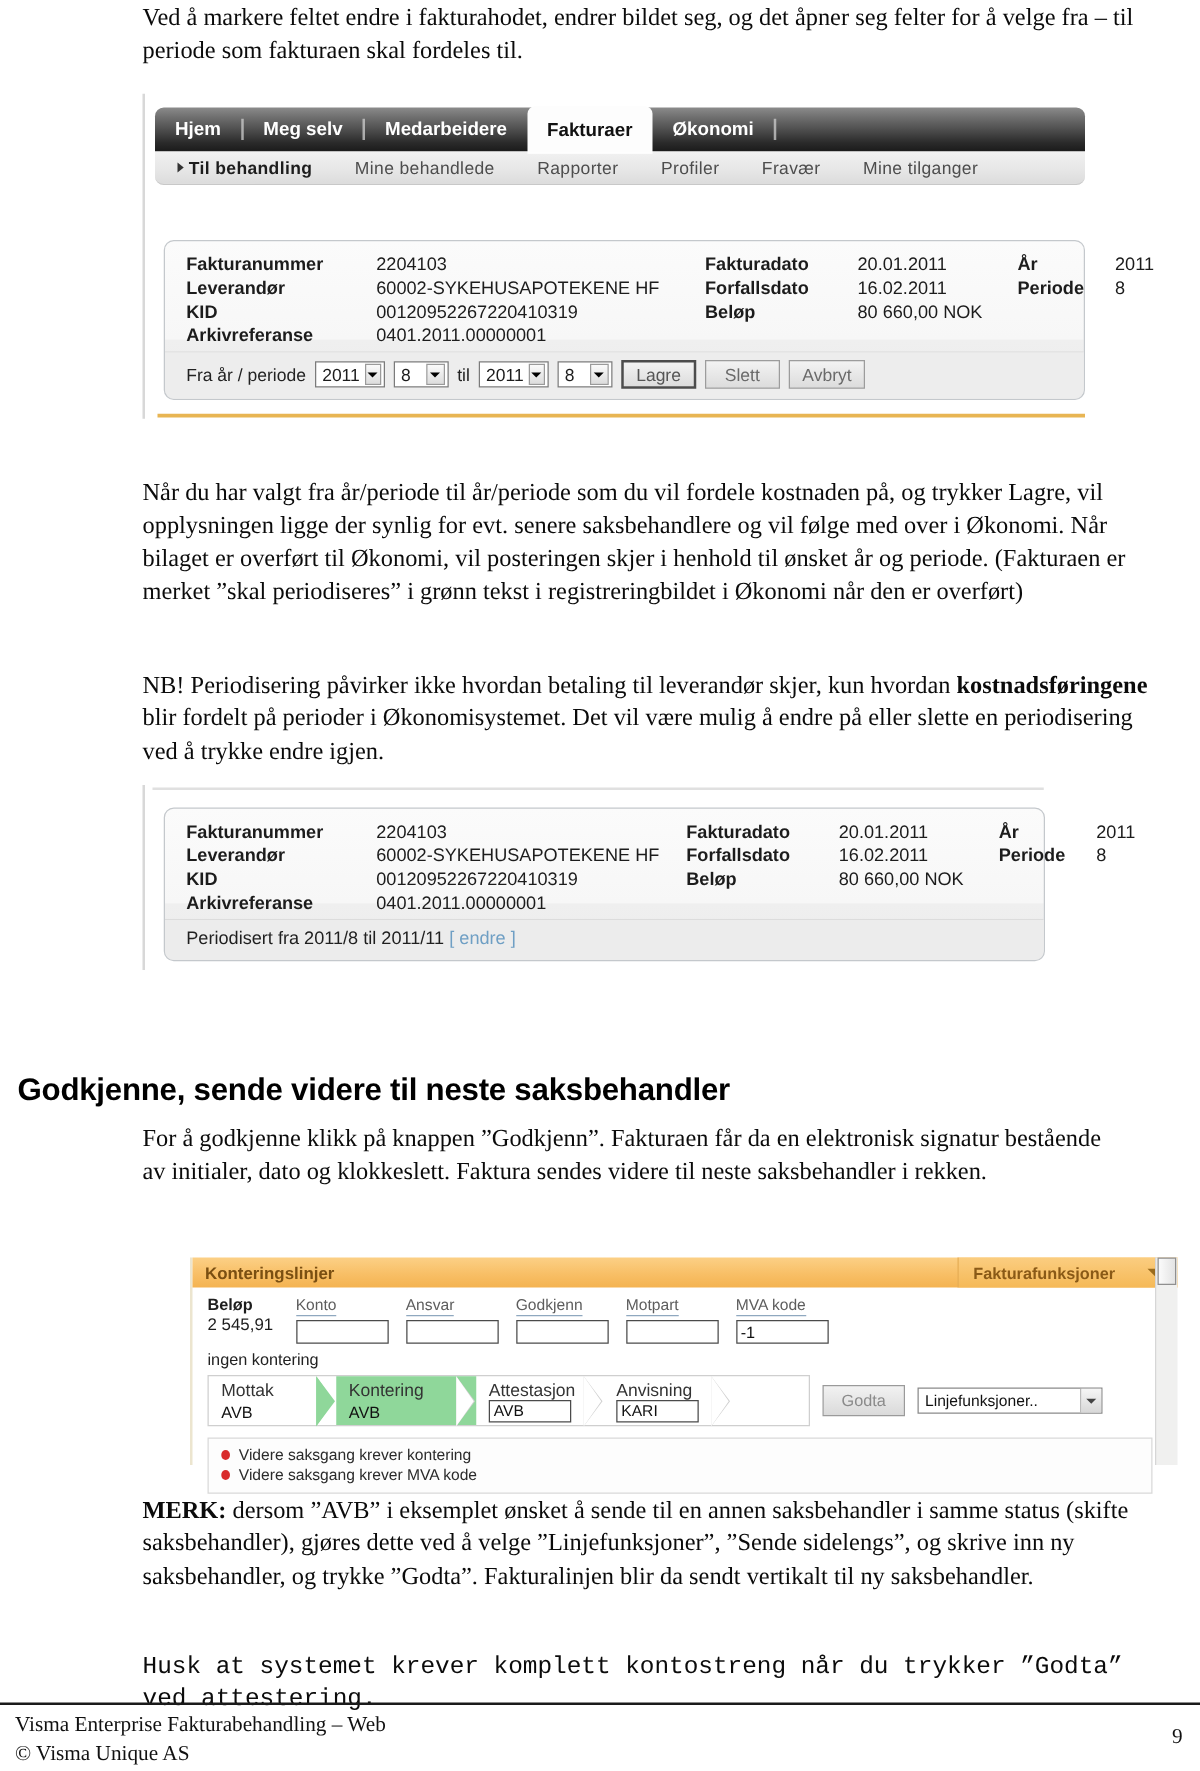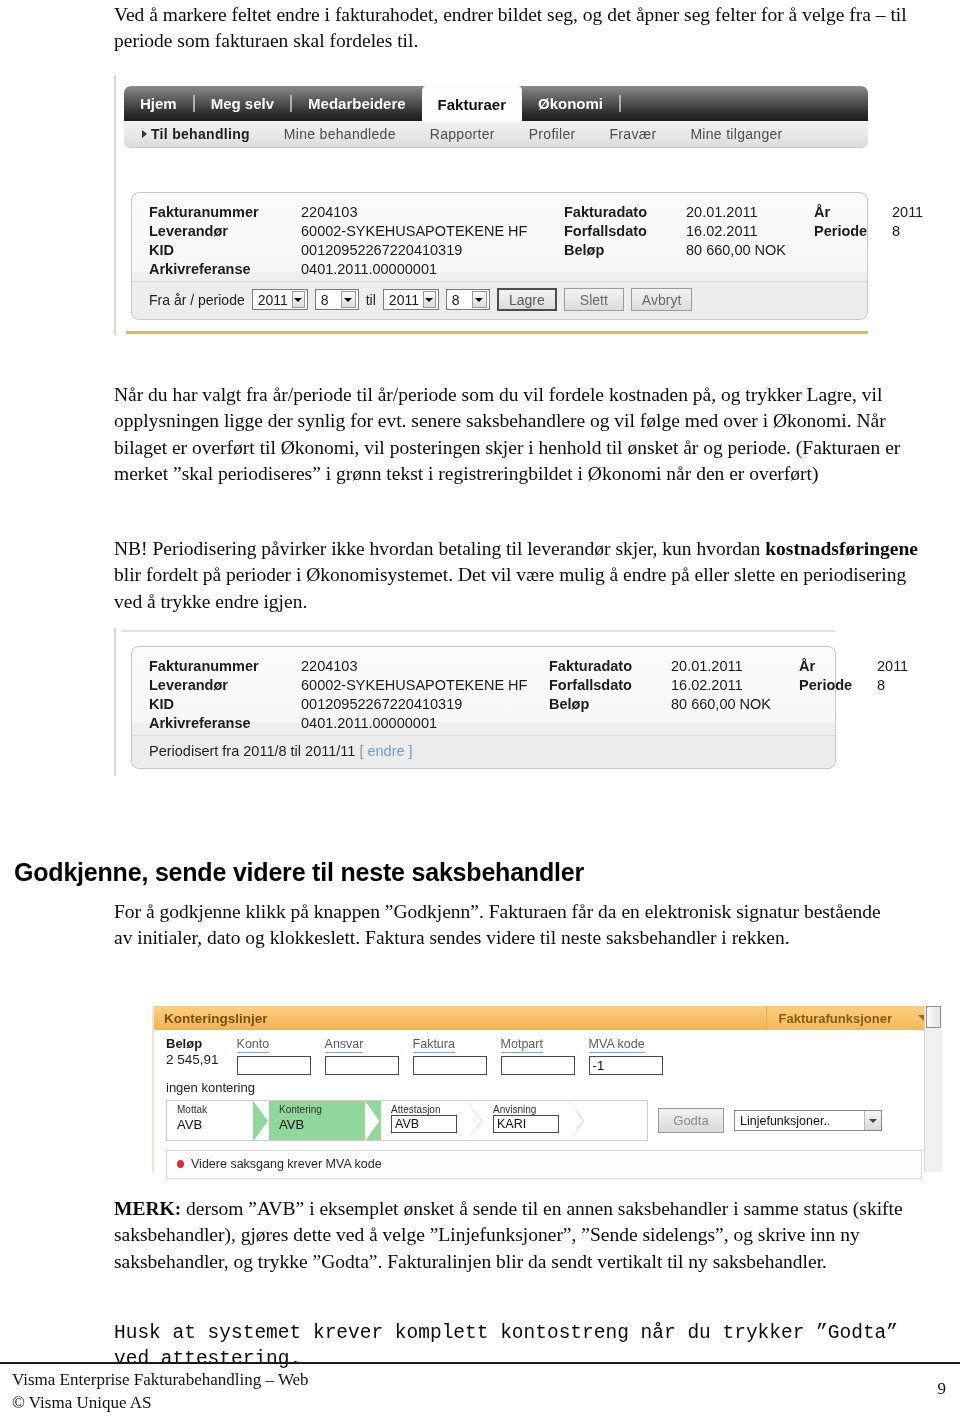--- a/index.html
+++ b/index.html
@@ -307,21 +307,21 @@
     width: 482px;
     box-sizing: border-box;
     position: relative;
   }
   .flow-step {
     position: relative;
     padding: 3px 0 0 10px;
     min-width: 86px;
     box-sizing: border-box;
   }
-  .flow-step .s-label { font-size: 10px; color: #333; }
+  .flow-step .s-label { font-size: 14px; color: #333; }
   .flow-step .s-val { font-size: 13px; color: #111; margin-top: 2px; }
   .flow-step.green { background: #8fd79a; min-width: 96px; }
   .flow-sep {
     width: 16px;
     position: relative;
   }
   .flow-sep::before {
     content:"";
     position:absolute; left:0; top:0;
     width: 0; height: 0;
@@ -599,21 +599,21 @@
         </div>
         <div class="kl-col">
           <div class="hdr">Konto</div>
           <div class="kl-input"></div>
         </div>
         <div class="kl-col">
           <div class="hdr">Ansvar</div>
           <div class="kl-input"></div>
         </div>
         <div class="kl-col">
-          <div class="hdr">Faktura</div>
+          <div class="hdr">Godkjenn</div>
           <div class="kl-input"></div>
         </div>
         <div class="kl-col">
           <div class="hdr">Motpart</div>
           <div class="kl-input"></div>
         </div>
         <div class="kl-col">
           <div class="hdr">MVA kode</div>
           <div class="kl-input">-1</div>
         </div>
@@ -649,20 +649,24 @@
           <span>Linjefunksjoner..</span>
           <span class="cr">
               <i></i>
             </span>
         </span>
       </div>
 
       <div class="err-box">
         <div class="err-line">
           <span class="bullet"></span>
+          <span>Videre saksgang krever kontering</span>
+        </div>
+        <div class="err-line">
+          <span class="bullet"></span>
           <span>Videre saksgang krever MVA kode</span>
         </div>
       </div>
     </div>
 
     <div class="scrollbar">
       <div class="scroll-thumb"></div>
     </div>
   </div>
 

